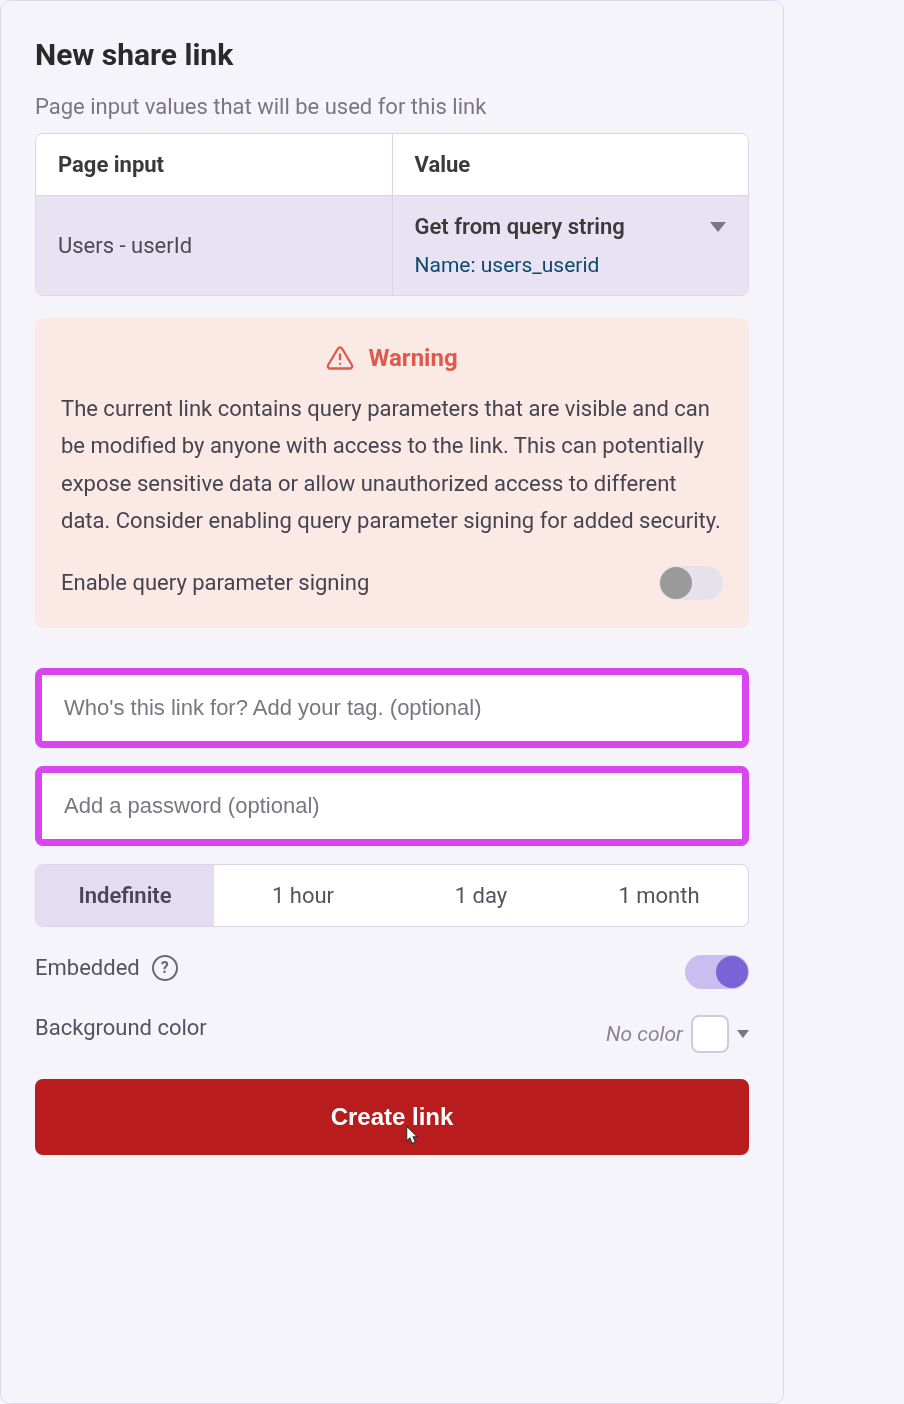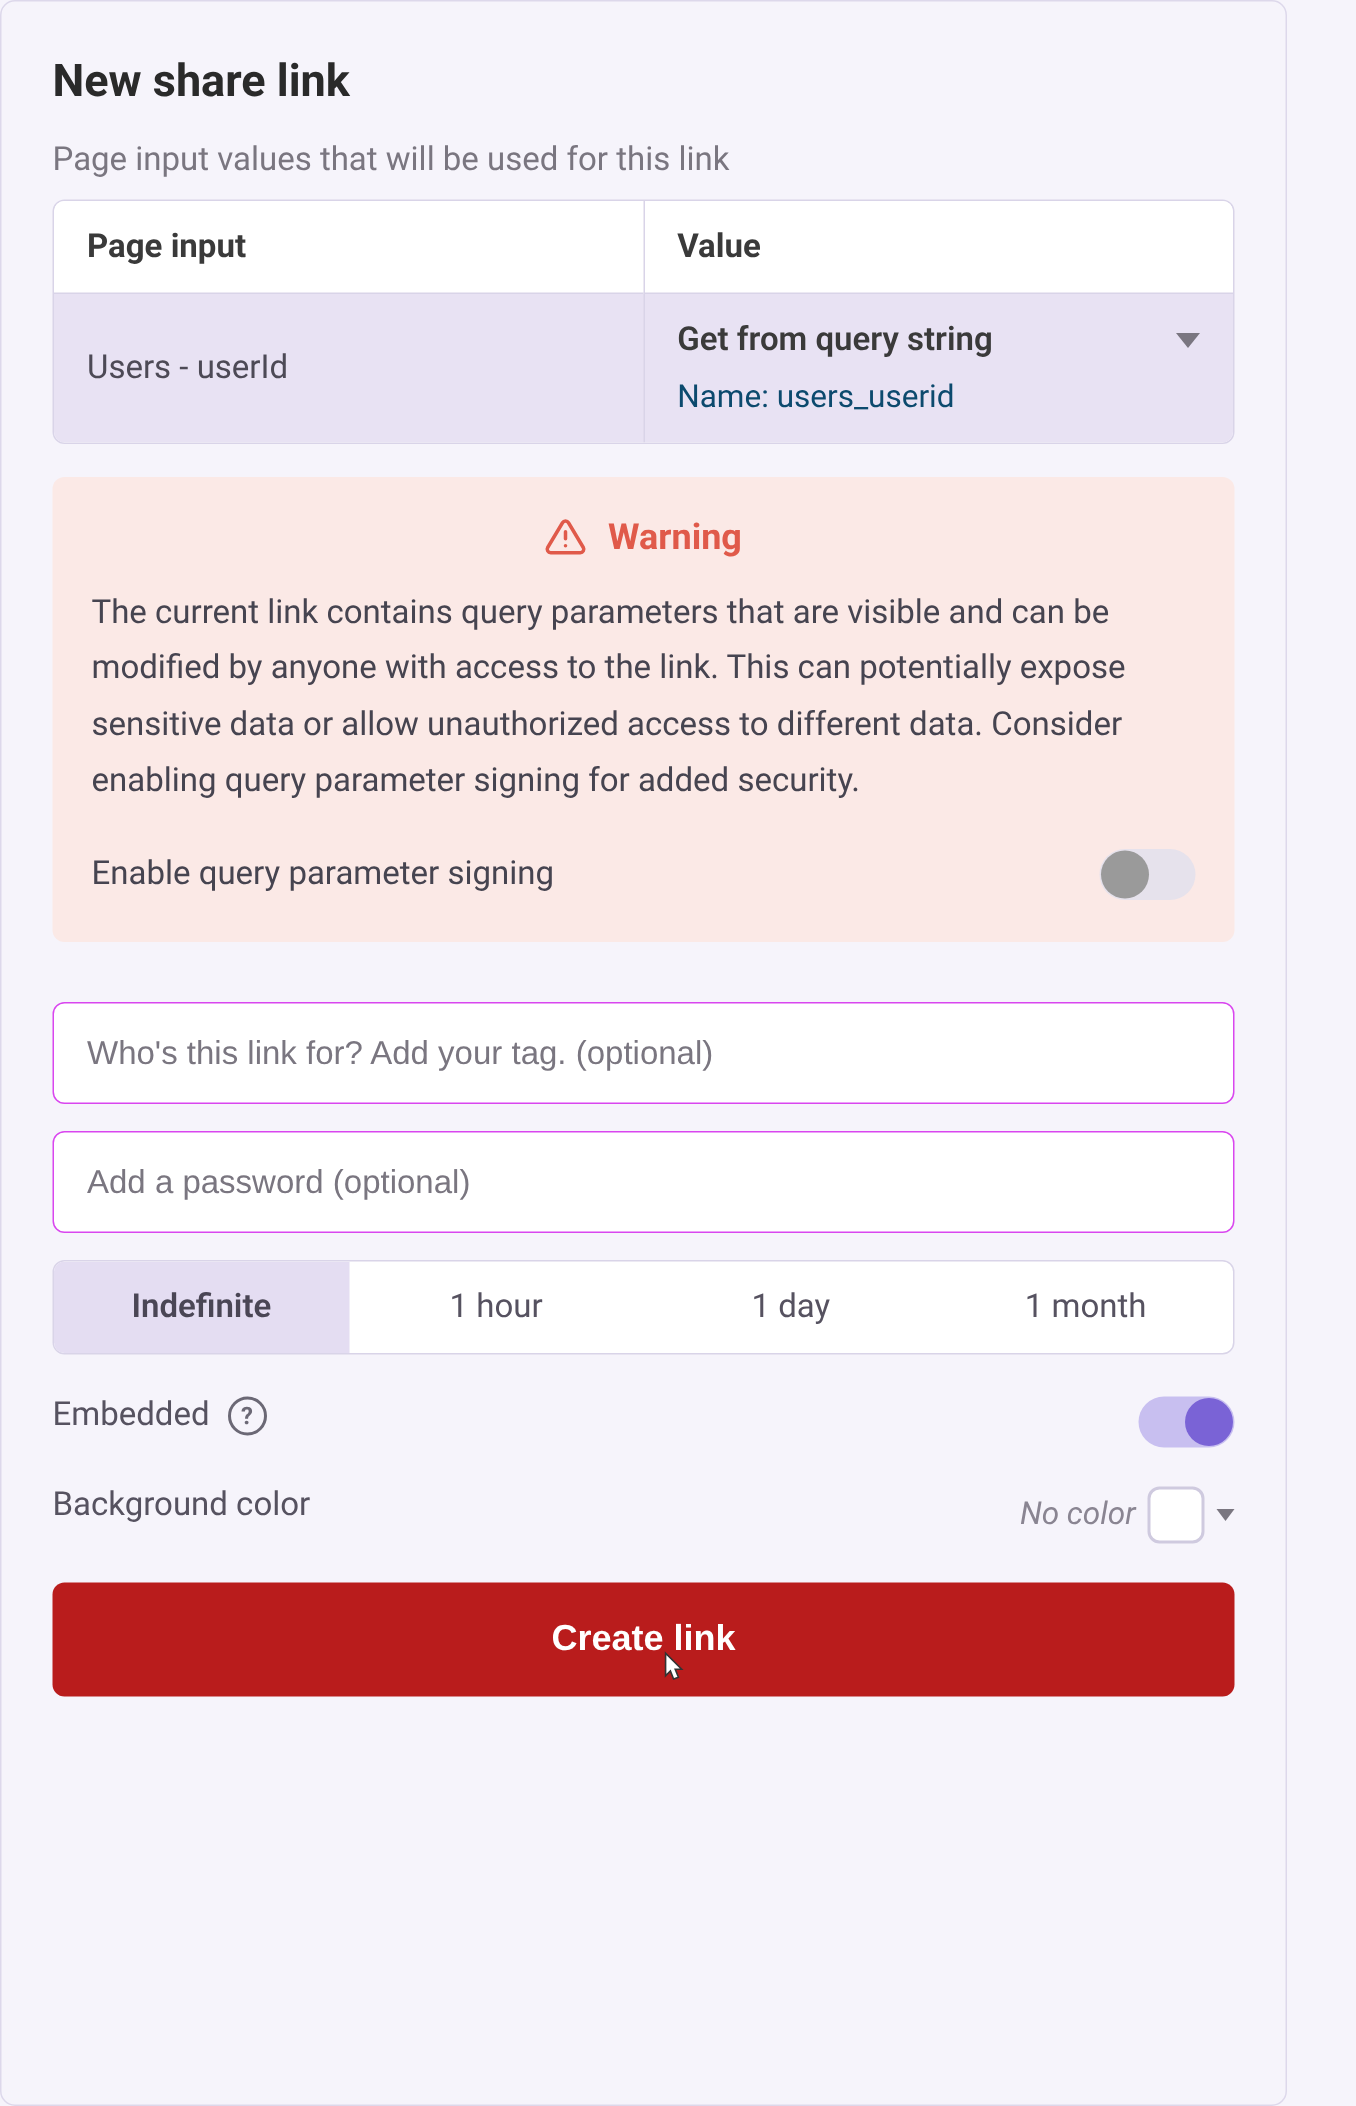--- a/index.html
+++ b/index.html
@@ -4,21 +4,21 @@
 <style>
   * { box-sizing: border-box; margin: 0; padding: 0; }
   body {
     font-family: -apple-system, BlinkMacSystemFont, "Segoe UI", Roboto, Helvetica, Arial, sans-serif;
     background: #f6f4fb;
     width: 904px;
     height: 1404px;
     padding: 0;
   }
   .panel {
-    width: 858px;
+    width: 784px;
     min-height: 1404px;
     background: #f6f4fb;
     border: 1px solid #ddd8eb;
     border-radius: 10px;
     padding: 36px 34px 30px 34px;
   }
   .title {
     font-size: 30px;
     font-weight: 700;
     color: #2a2a2a;
@@ -129,21 +129,21 @@
     top: 1px; left: 1px;
     width: 32px; height: 32px;
     background: #9a9a9a;
     border-radius: 50%;
     transition: left .15s, background .15s;
   }
   .toggle.on { background: #c8bff0; }
   .toggle.on .knob { left: 31px; background: #7a63d6; }
   .input {
     width: 100%;
-    border: 1px solid #d946ef;
+    border: 7px solid #d946ef;
     border-radius: 8px;
     background: #fff;
     padding: 20px 22px;
     font-size: 22px;
     color: #3a3a3a;
     margin-bottom: 18px;
   }
   .input::placeholder { color: #7a7680; }
   .section-label {
     font-size: 22px;

